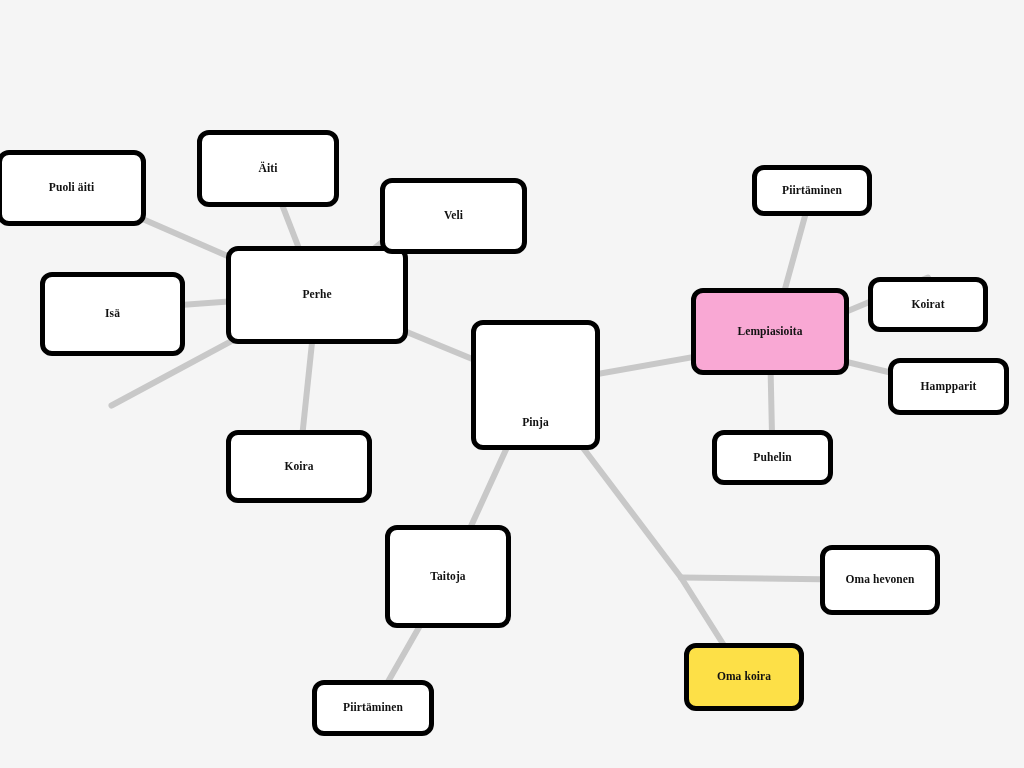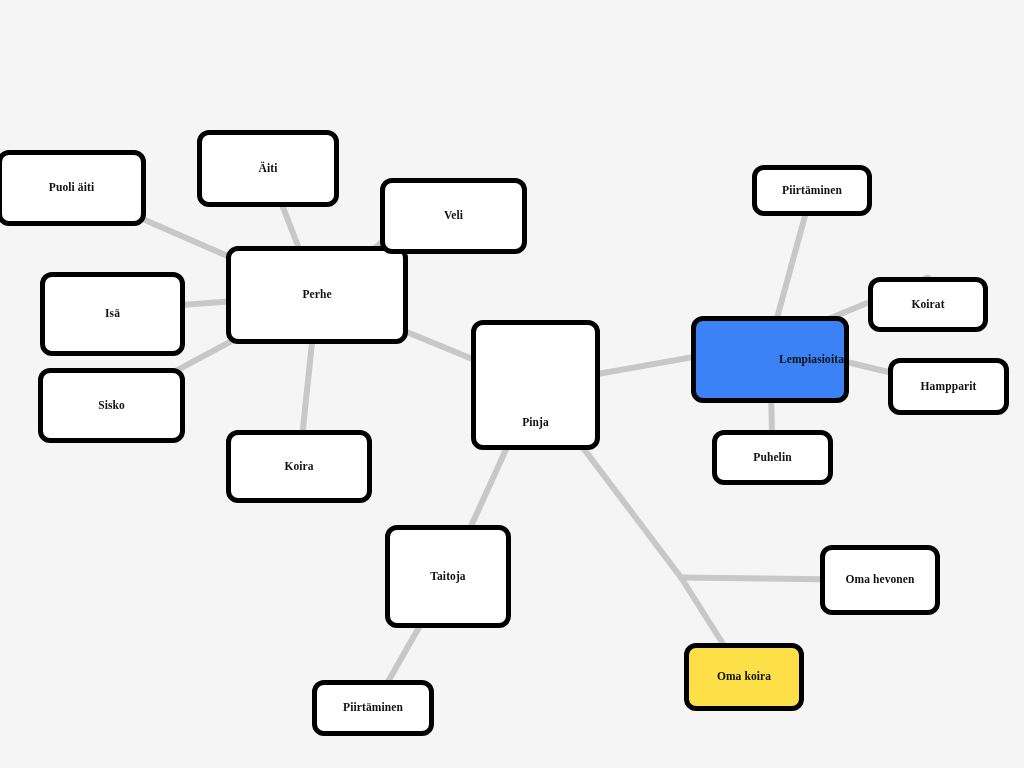--- a/index.html
+++ b/index.html
@@ -88,27 +88,24 @@
     </div>
     <div class="node" style="left: 197px; top: 130px; width: 142px; height: 77px; background: rgb(255, 255, 255); border-color: rgb(0, 0, 0);">
       <span class="node-label" style="color: rgb(17, 17, 17);">Äiti</span>
     </div>
     <div class="node" style="left: 380px; top: 146px; width: 147px; height: 76px; background: rgb(255, 255, 255); border-color: rgb(0, 0, 0); margin-top: 32px;">
       <span class="node-label" style="color: rgb(17, 17, 17);">Veli</span>
     </div>
     <div class="node" style="left: 40px; top: 272px; width: 145px; height: 84px; background: rgb(255, 255, 255); border-color: rgb(0, 0, 0);">
       <span class="node-label" style="color: rgb(17, 17, 17);">Isä</span>
     </div>
-    <div class="node" style="left: 38px; top: 368px; width: 147px; height: 75px; background: rgb(255, 255, 255); border-color: rgb(0, 0, 0);">
-      <span class="node-label" style="color: rgb(17, 17, 17);">Sisko</span>
-    </div>
     <div class="node" style="left: 226px; top: 430px; width: 146px; height: 73px; background: rgb(255, 255, 255); border-color: rgb(0, 0, 0);">
       <span class="node-label" style="color: rgb(17, 17, 17);">Koira</span>
     </div>
-    <div class="node" style="left: 691px; top: 316px; width: 158px; height: 87px; background: #3b82f6; border-color: rgb(0, 0, 0); justify-content: flex-end;">
+    <div class="node" style="left: 691px; top: 288px; width: 158px; height: 87px; background: #f9a8d4; border-color: rgb(0, 0, 0);">
       <span class="node-label" style="color: rgb(17, 17, 17);">Lempiasioita</span>
     </div>
     <div class="node" style="left: 752px; top: 165px; width: 120px; height: 51px; background: rgb(255, 255, 255); border-color: rgb(0, 0, 0);">
       <span class="node-label" style="color: rgb(17, 17, 17);">Piirtäminen</span>
     </div>
     <div class="node" style="left: 868px; top: 250px; width: 120px; height: 55px; background: rgb(255, 255, 255); border-color: rgb(0, 0, 0); margin-top: 27px;">
       <span class="node-label" style="color: rgb(17, 17, 17);">Koirat</span>
     </div>
     <div class="node" style="left: 888px; top: 358px; width: 121px; height: 57px; background: rgb(255, 255, 255); border-color: rgb(0, 0, 0);">
       <span class="node-label" style="color: rgb(17, 17, 17);">Hampparit</span>

